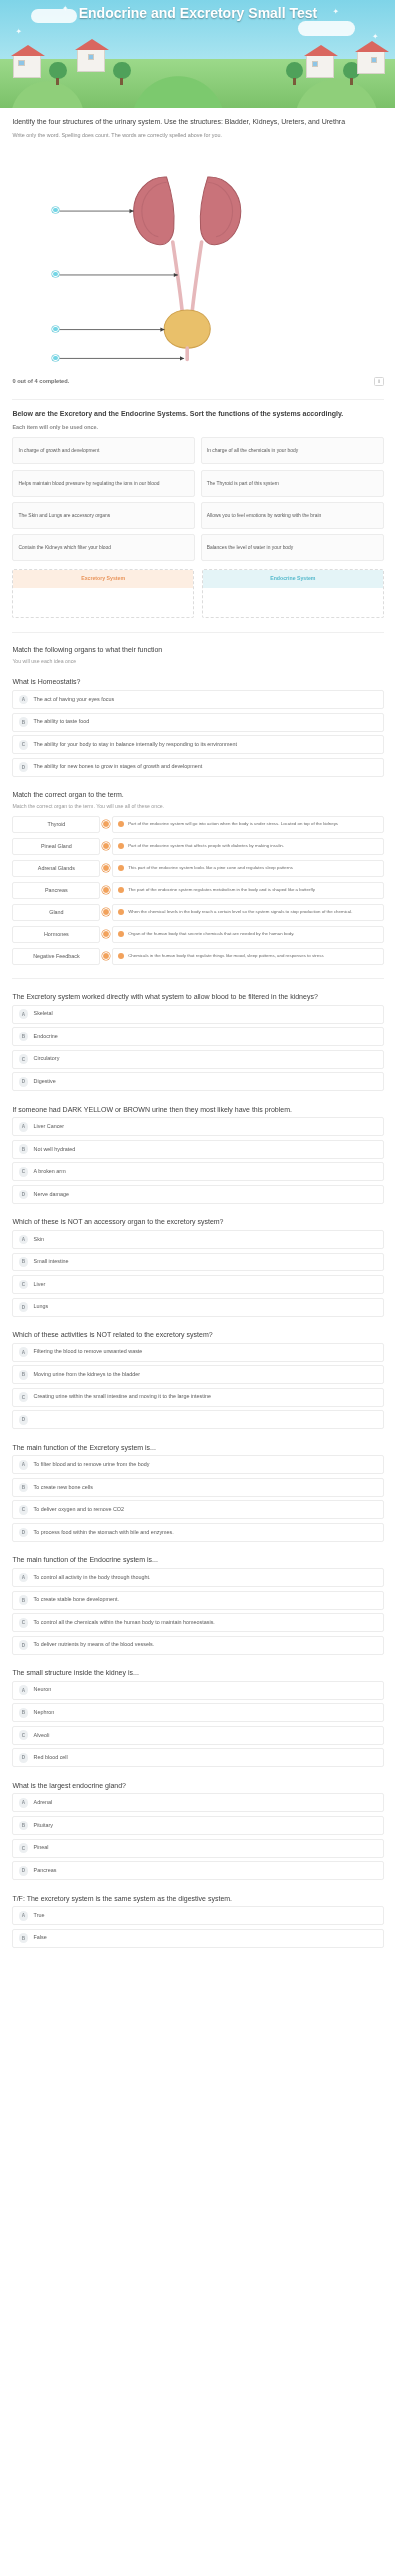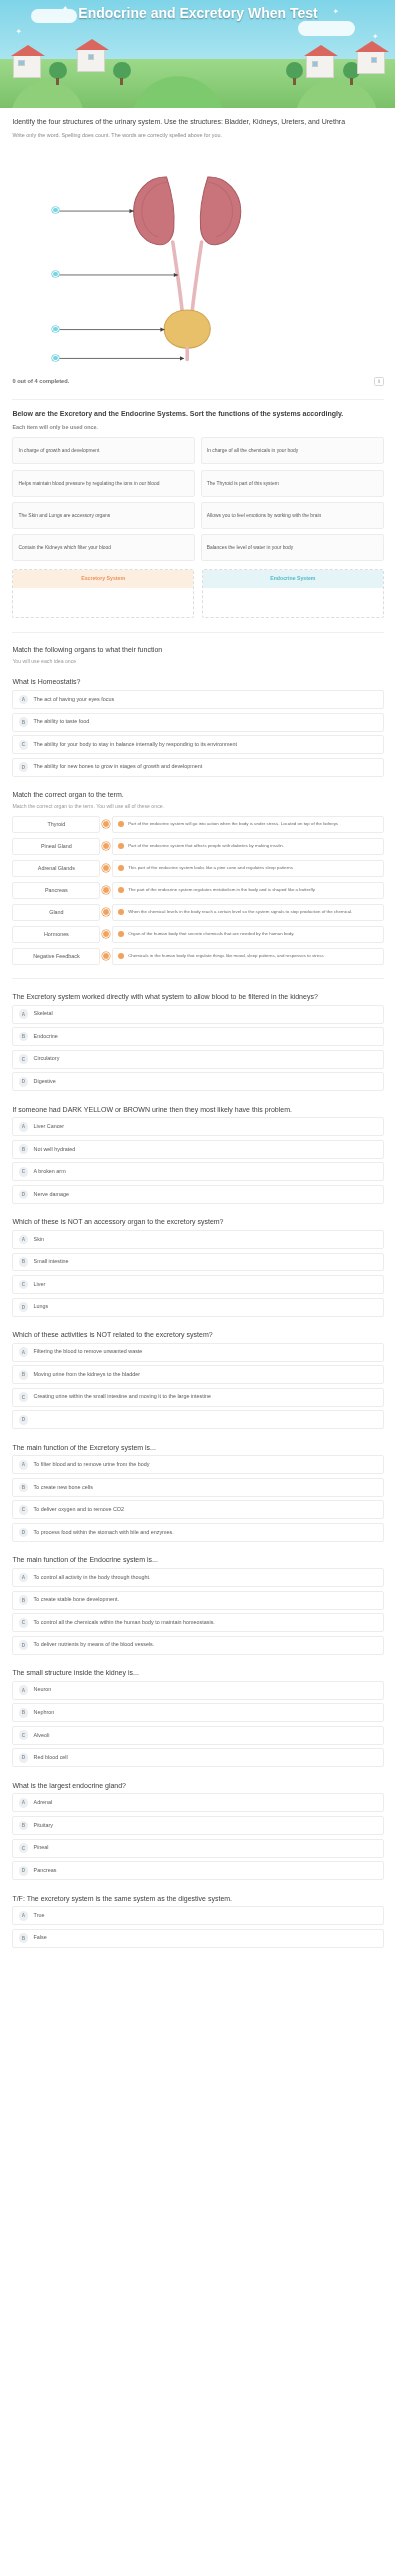--- a/index.html
+++ b/index.html
@@ -188,21 +188,21 @@
     <div class="house house2">
         <span class="win"></span>
       </div>
     <div class="house house3">
         <span class="win"></span>
       </div>
     <div class="house house4">
         <span class="win"></span>
       </div>
     <div class="title-wrap">
-      <div class="quiz-title">Endocrine and Excretory When Test</div>
+      <div class="quiz-title">Endocrine and Excretory Small Test</div>
     </div>
   </div>
 
   <div class="section">
 
     <div class="prompt">Identify the four structures of the urinary system. Use the structures: Bladder, Kidneys, Ureters, and Urethra</div>
     <div class="sub-note">Write only the word. Spelling does count. The words are correctly spelled above for you.</div>
 
     <div class="diagram">
       <svg width="371" height="227" viewBox="0 0 720 440" aria-hidden="true">

